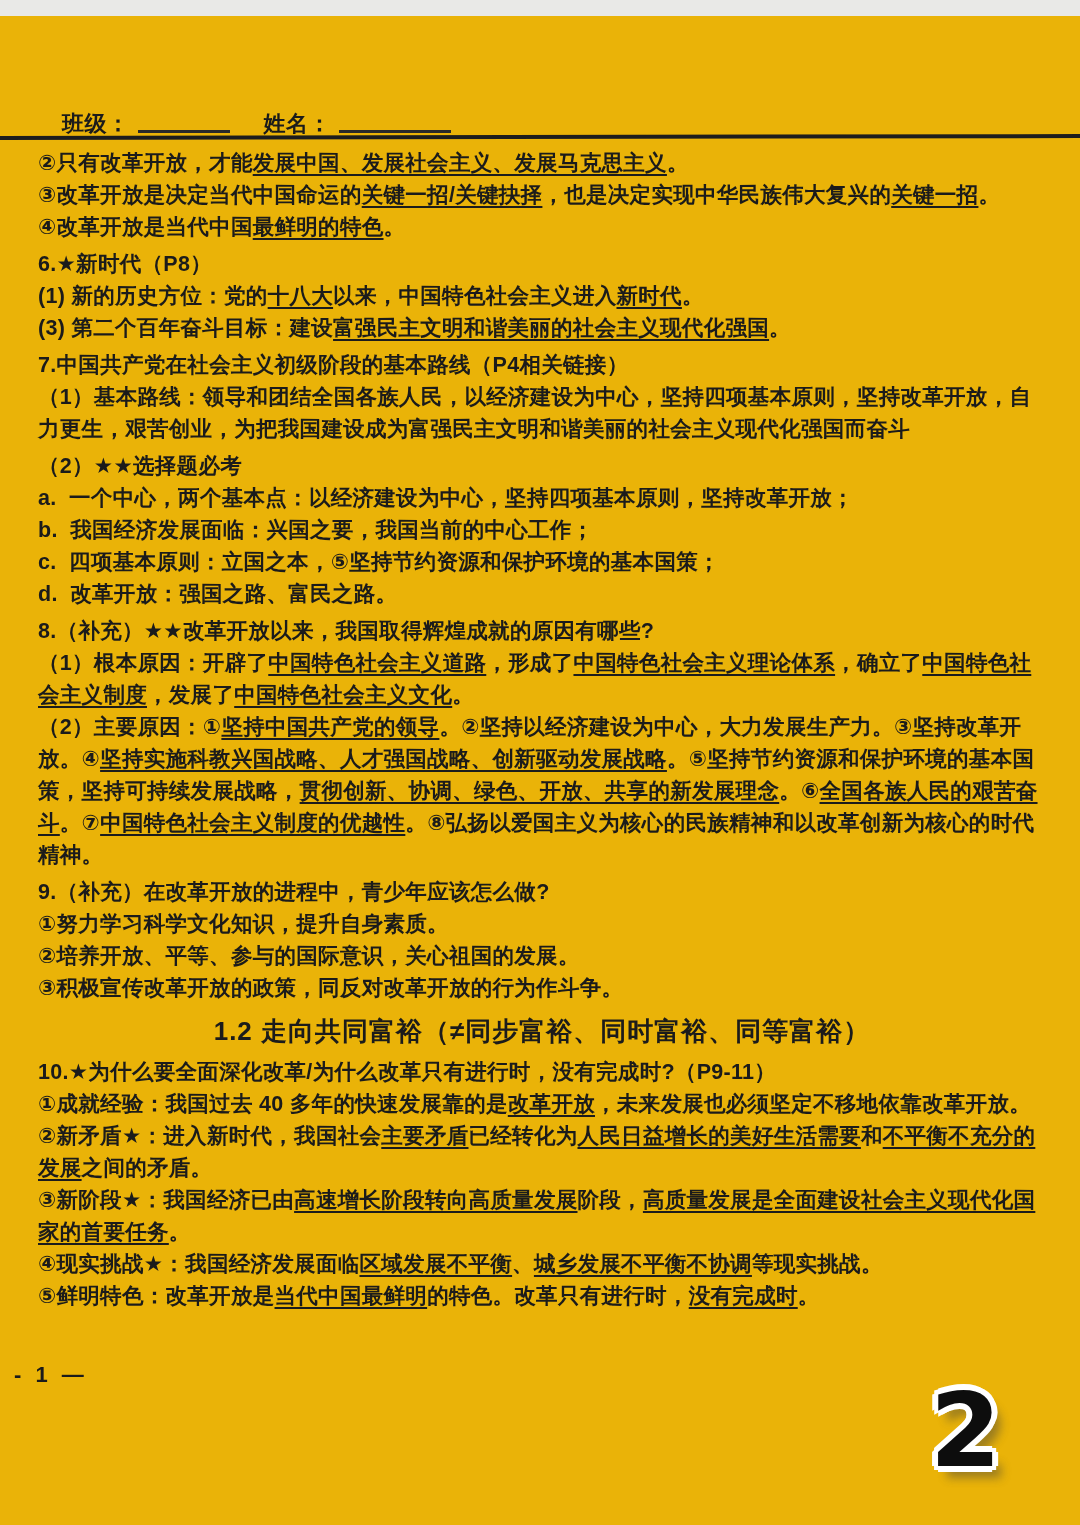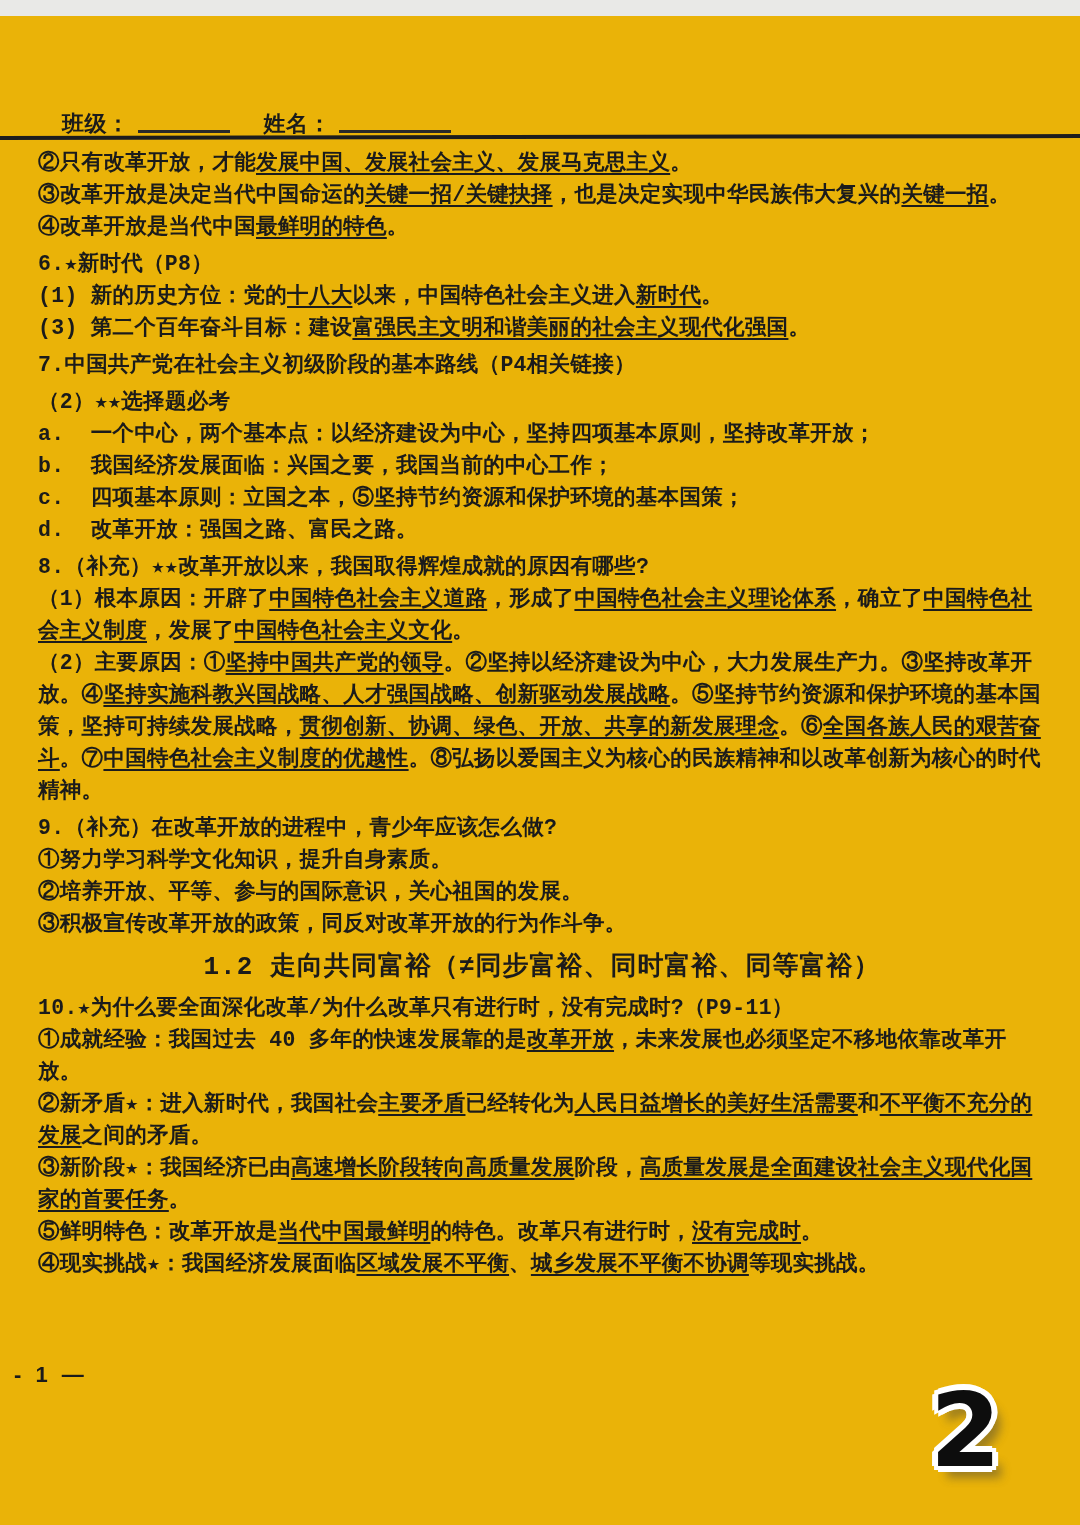--- a/index.html
+++ b/index.html
@@ -29,21 +29,21 @@
   .header-rule{
     position:absolute;top:119px;left:0;width:1080px;height:4px;
     background:#1d1d1d;transform:skewY(-.1deg);
   }
   
   .doc{
     position:absolute;top:131px;left:38px;width:1008px;
   }
   .para{
     font-size:21.5px;line-height:32px;font-weight:600;
-    letter-spacing:.3px;white-space:pre-wrap;font-family:Liberation Mono, monospace;
+    letter-spacing:.3px;white-space:pre-wrap;
   }
   .para.h{font-weight:800;margin-top:5px;}
   .para.title{
     font-weight:800;font-size:26px;line-height:40px;
     text-align:center;margin:7px 0 4px;letter-spacing:1px;
   }
   .b{font-weight:800;}
   .u{
     text-decoration:underline;
     text-decoration-thickness:2px;
@@ -79,38 +79,39 @@
   <div class="header-rule"></div>
 
   <div class="doc">
       <div class="para"><span>②只有改革开放，才能</span><span class="u b">发展中国、发展社会主义、发展马克思主义</span><span>。</span></div>
       <div class="para"><span>③改革开放是决定当代中国命运的</span><span class="u b">关键一招/关键抉择</span><span>，也是决定实现中华民族伟大复兴的</span><span class="u b">关键一招</span><span>。</span></div>
       <div class="para"><span>④改革开放是当代中国</span><span class="u b">最鲜明的特色</span><span>。</span></div>
       <div class="para h"><span class="b">6.★新时代（P8）</span></div>
       <div class="para"><span class="b">(1) 新的历史方位：</span><span>党的</span><span class="u">十八大</span><span>以来，中国特色社会主义进入</span><span class="u">新时代</span><span>。</span></div>
       <div class="para"><span class="b">(3) 第二个百年奋斗目标：</span><span>建设</span><span class="u b">富强民主文明和谐美丽的社会主义现代化强国</span><span>。</span></div>
       <div class="para h"><span class="b">7.中国共产党在社会主义初级阶段的基本路线（P4相关链接）</span></div>
+      <div class="para"><span class="b">（1）基本路线：</span><span>领导和团结全国各族人民，以经济建设为中心，坚持四项基本原则，坚持改革开放，自力更生，艰苦创业，为把我国建设成为富强民主文明和谐美丽的社会主义现代化强国而奋斗</span></div>
       <div class="para h"><span class="b">（2）★★选择题必考</span></div>
       <div class="para"><span>a.  </span><span class="b">一个中心，两个基本点：</span><span>以经济建设为中心，坚持四项基本原则，坚持改革开放；</span></div>
       <div class="para"><span>b.  </span><span class="b">我国经济发展面临：</span><span>兴国之要，我国当前的中心工作；</span></div>
       <div class="para"><span>c.  </span><span class="b">四项基本原则：</span><span>立国之本，⑤坚持节约资源和保护环境的基本国策；</span></div>
       <div class="para"><span>d.  </span><span class="b">改革开放：</span><span>强国之路、富民之路。</span></div>
       <div class="para h"><span class="b">8.（补充）★★改革开放以来，我国取得辉煌成就的原因有哪些?</span></div>
       <div class="para"><span class="b">（1）根本原因：</span><span>开辟了</span><span class="u">中国特色社会主义道路</span><span>，形成了</span><span class="u">中国特色社会主义理论体系</span><span>，确立了</span><span class="u">中国特色社会主义制度</span><span>，发展了</span><span class="u">中国特色社会主义文化</span><span>。</span></div>
       <div class="para"><span class="b">（2）主要原因：</span><span>①</span><span class="u">坚持中国共产党的领导</span><span>。②坚持以经济建设为中心，大力发展生产力。③坚持改革开放。④</span><span class="u">坚持实施科教兴国战略、人才强国战略、创新驱动发展战略</span><span>。⑤坚持节约资源和保护环境的基本国策，坚持可持续发展战略，</span><span class="u">贯彻创新、协调、绿色、开放、共享的新发展理念</span><span>。⑥</span><span class="u">全国各族人民的艰苦奋斗</span><span>。⑦</span><span class="u">中国特色社会主义制度的优越性</span><span>。⑧弘扬以爱国主义为核心的民族精神和以改革创新为核心的时代精神。</span></div>
       <div class="para h"><span class="b">9.（补充）在改革开放的进程中，青少年应该怎么做?</span></div>
       <div class="para"><span>①努力学习科学文化知识，提升自身素质。</span></div>
       <div class="para"><span>②培养开放、平等、参与的国际意识，关心祖国的发展。</span></div>
       <div class="para"><span>③积极宣传改革开放的政策，同反对改革开放的行为作斗争。</span></div>
       <div class="para title"><span class="b">1.2 走向共同富裕（≠同步富裕、同时富裕、同等富裕）</span></div>
       <div class="para h"><span class="b">10.★为什么要全面深化改革/为什么改革只有进行时，没有完成时?（P9-11）</span></div>
       <div class="para"><span class="b">①成就经验：</span><span>我国过去 40 多年的快速发展靠的是</span><span class="u">改革开放</span><span>，未来发展也必须坚定不移地依靠改革开放。</span></div>
       <div class="para"><span class="b">②新矛盾★：</span><span>进入新时代，我国社会</span><span class="u">主要矛盾</span><span>已经转化为</span><span class="u b">人民日益增长的美好生活需要</span><span>和</span><span class="u b">不平衡不充分的发展</span><span>之间的矛盾。</span></div>
       <div class="para"><span class="b">③新阶段★：</span><span>我国经济已由</span><span class="u">高速增长阶段转向高质量发展</span><span>阶段，</span><span class="u b">高质量发展是全面建设社会主义现代化国家的首要任务</span><span>。</span></div>
+      <div class="para"><span class="b">④现实挑战★：</span><span>我国经济发展面临</span><span class="u b">区域发展不平衡</span><span>、</span><span class="u b">城乡发展不平衡不协调</span><span>等现实挑战。</span></div>
       <div class="para"><span class="b">⑤鲜明特色：</span><span>改革开放是</span><span class="u">当代中国最鲜明</span><span>的特色。改革只有进行时，</span><span class="u">没有完成时</span><span>。</span></div>
-      <div class="para"><span class="b">④现实挑战★：</span><span>我国经济发展面临</span><span class="u b">区域发展不平衡</span><span>、</span><span class="u b">城乡发展不平衡不协调</span><span>等现实挑战。</span></div>
     </div>
 
   <div class="footer">- 1 —</div>
 
   <div class="sticker">2</div>
 
 </div>
 
 </body></html>

